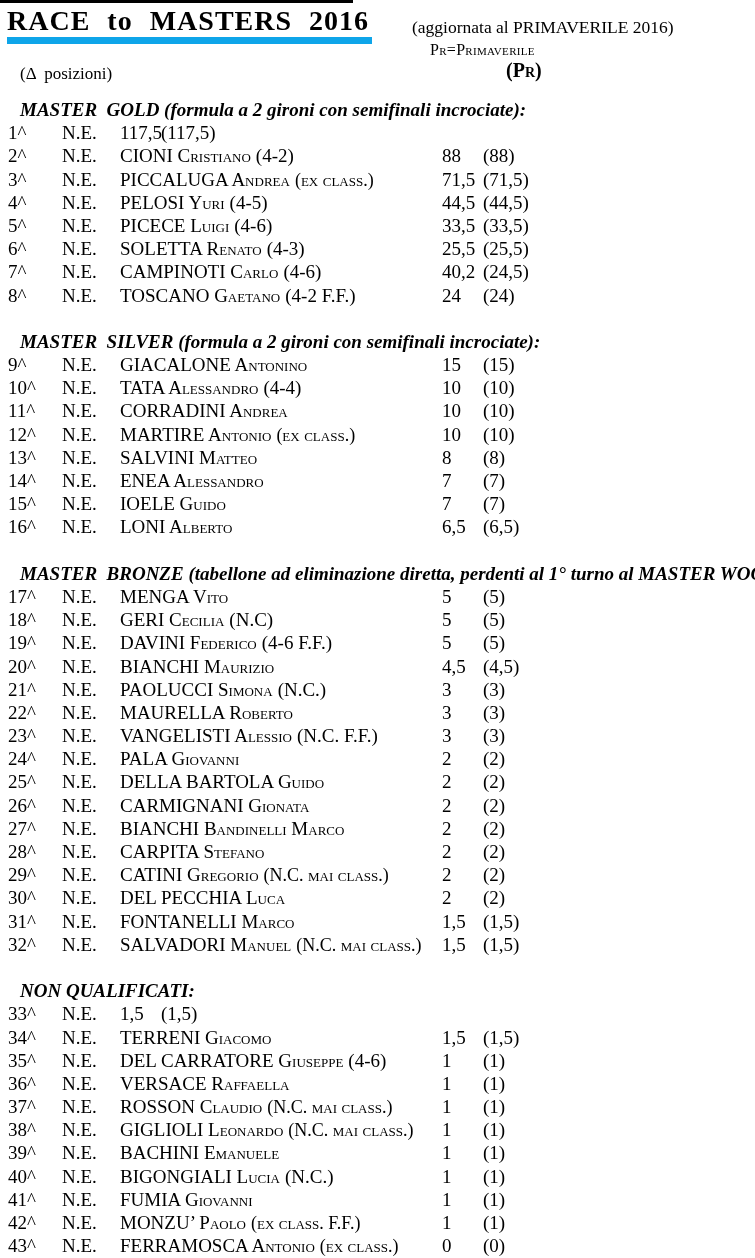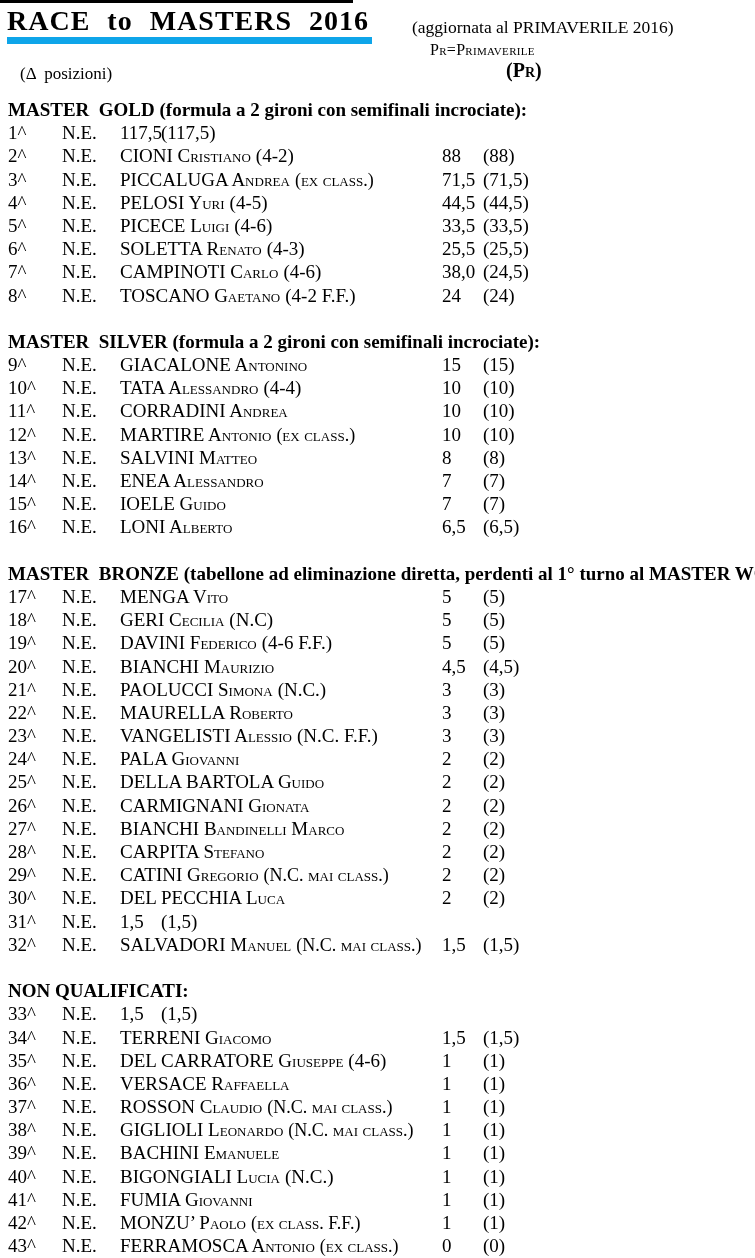--- a/index.html
+++ b/index.html
@@ -30,22 +30,22 @@
     letter-spacing: 0.3px;
   }
   .delta-label { position: absolute; left: 20px; top: 64px; font-size: 17px; white-space: pre; }
   .pr-header {
     position: absolute; left: 506px; top: 59px;
     font-size: 20px; font-weight: bold; font-variant: small-caps;
   }
   .list { position: relative; }
   .section-header {
     height: 23.2px; line-height: 23.2px;
-    padding-left: 8px;
-    font-size: 19px; font-weight: bold; 
+    padding-left: 20px;
+    font-size: 19px; font-weight: bold; font-style: italic;
     white-space: pre; overflow: visible;
   }
   .spacer { height: 23.2px; }
   .row {
     display: flex; height: 23.2px; line-height: 23.2px;
     font-size: 19px; white-space: pre;
   }
   .row > span { flex: 0 0 auto; overflow: visible; }
   .c-pos  { margin-left: 8px; width: 54px; }
   .c-ne   { width: 58px; }
@@ -70,21 +70,21 @@
 </div>
 
 <div class="list" id="sections">
     <div class="section-header"><span>MASTER  GOLD</span><span> (formula a 2 gironi con semifinali incrociate):</span></div>
     <div class="row"><span class="c-pos">1^</span><span class="c-ne">N.E.</span><span class="c-pts">117,5</span><span class="c-pr">(117,5)</span></div>
     <div class="row"><span class="c-pos">2^</span><span class="c-ne">N.E.</span><span class="c-name"><span>CIONI Cristiano</span><span class="note">(4-2)</span></span><span class="c-pts">88</span><span class="c-pr">(88)</span></div>
     <div class="row"><span class="c-pos">3^</span><span class="c-ne">N.E.</span><span class="c-name"><span>PICCALUGA Andrea</span><span class="note sm">(ex class.)</span></span><span class="c-pts">71,5</span><span class="c-pr">(71,5)</span></div>
     <div class="row"><span class="c-pos">4^</span><span class="c-ne">N.E.</span><span class="c-name"><span>PELOSI Yuri</span><span class="note">(4-5)</span></span><span class="c-pts">44,5</span><span class="c-pr">(44,5)</span></div>
     <div class="row"><span class="c-pos">5^</span><span class="c-ne">N.E.</span><span class="c-name"><span>PICECE Luigi</span><span class="note">(4-6)</span></span><span class="c-pts">33,5</span><span class="c-pr">(33,5)</span></div>
     <div class="row"><span class="c-pos">6^</span><span class="c-ne">N.E.</span><span class="c-name"><span>SOLETTA Renato</span><span class="note">(4-3)</span></span><span class="c-pts">25,5</span><span class="c-pr">(25,5)</span></div>
-    <div class="row"><span class="c-pos">7^</span><span class="c-ne">N.E.</span><span class="c-name"><span>CAMPINOTI Carlo</span><span class="note">(4-6)</span></span><span class="c-pts">38,0</span><span class="c-pr">(24,5)</span></div>
+    <div class="row"><span class="c-pos">7^</span><span class="c-ne">N.E.</span><span class="c-name"><span>CAMPINOTI Carlo</span><span class="note">(4-6)</span></span><span class="c-pts">40,2</span><span class="c-pr">(24,5)</span></div>
     <div class="row"><span class="c-pos">8^</span><span class="c-ne">N.E.</span><span class="c-name"><span>TOSCANO Gaetano</span><span class="note">(4-2 F.F.)</span></span><span class="c-pts">24</span><span class="c-pr">(24)</span></div>
     <div class="spacer"></div>
     <div class="section-header"><span>MASTER  SILVER</span><span> (formula a 2 gironi con semifinali incrociate):</span></div>
     <div class="row"><span class="c-pos">9^</span><span class="c-ne">N.E.</span><span class="c-name"><span>GIACALONE Antonino</span><span class="note"></span></span><span class="c-pts">15</span><span class="c-pr">(15)</span></div>
     <div class="row"><span class="c-pos">10^</span><span class="c-ne">N.E.</span><span class="c-name"><span>TATA Alessandro</span><span class="note">(4-4)</span></span><span class="c-pts">10</span><span class="c-pr">(10)</span></div>
     <div class="row"><span class="c-pos">11^</span><span class="c-ne">N.E.</span><span class="c-name"><span>CORRADINI Andrea</span><span class="note"></span></span><span class="c-pts">10</span><span class="c-pr">(10)</span></div>
     <div class="row"><span class="c-pos">12^</span><span class="c-ne">N.E.</span><span class="c-name"><span>MARTIRE Antonio</span><span class="note sm">(ex class.)</span></span><span class="c-pts">10</span><span class="c-pr">(10)</span></div>
     <div class="row"><span class="c-pos">13^</span><span class="c-ne">N.E.</span><span class="c-name"><span>SALVINI Matteo</span><span class="note"></span></span><span class="c-pts">8</span><span class="c-pr">(8)</span></div>
     <div class="row"><span class="c-pos">14^</span><span class="c-ne">N.E.</span><span class="c-name"><span>ENEA Alessandro</span><span class="note"></span></span><span class="c-pts">7</span><span class="c-pr">(7)</span></div>
     <div class="row"><span class="c-pos">15^</span><span class="c-ne">N.E.</span><span class="c-name"><span>IOELE Guido</span><span class="note"></span></span><span class="c-pts">7</span><span class="c-pr">(7)</span></div>
@@ -98,21 +98,21 @@
     <div class="row"><span class="c-pos">21^</span><span class="c-ne">N.E.</span><span class="c-name"><span>PAOLUCCI Simona</span><span class="note">(N.C.)</span></span><span class="c-pts">3</span><span class="c-pr">(3)</span></div>
     <div class="row"><span class="c-pos">22^</span><span class="c-ne">N.E.</span><span class="c-name"><span>MAURELLA Roberto</span><span class="note"></span></span><span class="c-pts">3</span><span class="c-pr">(3)</span></div>
     <div class="row"><span class="c-pos">23^</span><span class="c-ne">N.E.</span><span class="c-name"><span>VANGELISTI Alessio</span><span class="note">(N.C. F.F.)</span></span><span class="c-pts">3</span><span class="c-pr">(3)</span></div>
     <div class="row"><span class="c-pos">24^</span><span class="c-ne">N.E.</span><span class="c-name"><span>PALA Giovanni</span><span class="note"></span></span><span class="c-pts">2</span><span class="c-pr">(2)</span></div>
     <div class="row"><span class="c-pos">25^</span><span class="c-ne">N.E.</span><span class="c-name"><span>DELLA BARTOLA Guido</span><span class="note"></span></span><span class="c-pts">2</span><span class="c-pr">(2)</span></div>
     <div class="row"><span class="c-pos">26^</span><span class="c-ne">N.E.</span><span class="c-name"><span>CARMIGNANI Gionata</span><span class="note"></span></span><span class="c-pts">2</span><span class="c-pr">(2)</span></div>
     <div class="row"><span class="c-pos">27^</span><span class="c-ne">N.E.</span><span class="c-name"><span>BIANCHI Bandinelli Marco</span><span class="note"></span></span><span class="c-pts">2</span><span class="c-pr">(2)</span></div>
     <div class="row"><span class="c-pos">28^</span><span class="c-ne">N.E.</span><span class="c-name"><span>CARPITA Stefano</span><span class="note"></span></span><span class="c-pts">2</span><span class="c-pr">(2)</span></div>
     <div class="row"><span class="c-pos">29^</span><span class="c-ne">N.E.</span><span class="c-name"><span>CATINI Gregorio</span><span class="note sm">(N.C. mai class.)</span></span><span class="c-pts">2</span><span class="c-pr">(2)</span></div>
     <div class="row"><span class="c-pos">30^</span><span class="c-ne">N.E.</span><span class="c-name"><span>DEL PECCHIA Luca</span><span class="note"></span></span><span class="c-pts">2</span><span class="c-pr">(2)</span></div>
-    <div class="row"><span class="c-pos">31^</span><span class="c-ne">N.E.</span><span class="c-pts">1,5</span><span class="c-pr">(1,5)</span></div>
+    <div class="row"><span class="c-pos">31^</span><span class="c-ne">N.E.</span><span class="c-name"><span>FONTANELLI Marco</span><span class="note"></span></span><span class="c-pts">1,5</span><span class="c-pr">(1,5)</span></div>
     <div class="row"><span class="c-pos">32^</span><span class="c-ne">N.E.</span><span class="c-name"><span>SALVADORI Manuel</span><span class="note sm">(N.C. mai class.)</span></span><span class="c-pts">1,5</span><span class="c-pr">(1,5)</span></div>
     <div class="spacer"></div>
     <div class="section-header"><span>NON QUALIFICATI:</span><span></span></div>
     <div class="row"><span class="c-pos">33^</span><span class="c-ne">N.E.</span><span class="c-pts">1,5</span><span class="c-pr">(1,5)</span></div>
     <div class="row"><span class="c-pos">34^</span><span class="c-ne">N.E.</span><span class="c-name"><span>TERRENI Giacomo</span><span class="note"></span></span><span class="c-pts">1,5</span><span class="c-pr">(1,5)</span></div>
     <div class="row"><span class="c-pos">35^</span><span class="c-ne">N.E.</span><span class="c-name"><span>DEL CARRATORE Giuseppe</span><span class="note">(4-6)</span></span><span class="c-pts">1</span><span class="c-pr">(1)</span></div>
     <div class="row"><span class="c-pos">36^</span><span class="c-ne">N.E.</span><span class="c-name"><span>VERSACE Raffaella</span><span class="note"></span></span><span class="c-pts">1</span><span class="c-pr">(1)</span></div>
     <div class="row"><span class="c-pos">37^</span><span class="c-ne">N.E.</span><span class="c-name"><span>ROSSON Claudio</span><span class="note sm">(N.C. mai class.)</span></span><span class="c-pts">1</span><span class="c-pr">(1)</span></div>
     <div class="row"><span class="c-pos">38^</span><span class="c-ne">N.E.</span><span class="c-name"><span>GIGLIOLI Leonardo</span><span class="note sm">(N.C. mai class.)</span></span><span class="c-pts">1</span><span class="c-pr">(1)</span></div>
     <div class="row"><span class="c-pos">39^</span><span class="c-ne">N.E.</span><span class="c-name"><span>BACHINI Emanuele</span><span class="note"></span></span><span class="c-pts">1</span><span class="c-pr">(1)</span></div>

